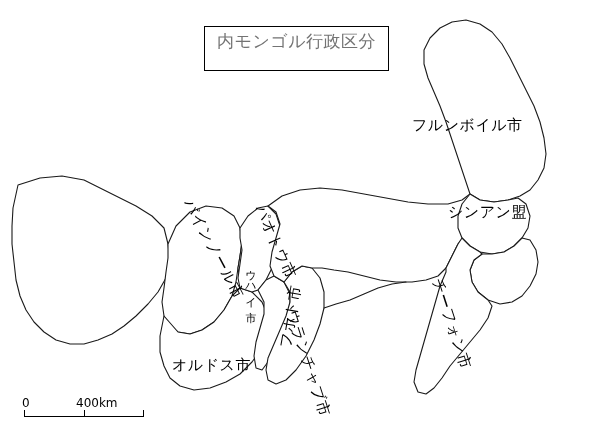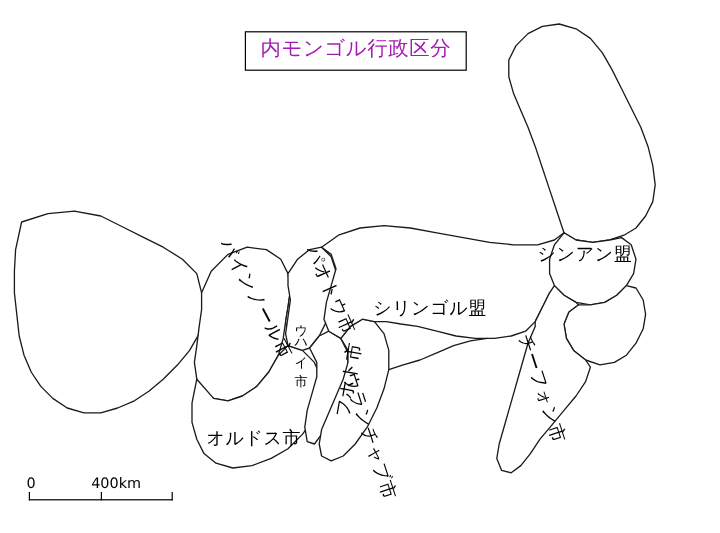--- a/index.html
+++ b/index.html
@@ -28,24 +28,24 @@
     fill: #ffffff;
     stroke: #1a1a1a;
     stroke-width: 1.1;
     stroke-linejoin: round;
     stroke-linecap: round;
   }
   .title-box {
     position: absolute;
     border: 1.5px solid #000000;
     background: #ffffff;
-    padding: 5px 12px 7px 12px;
+    padding: 5px 12px 19px 12px;
     font-size: 17px;
     line-height: 1.1;
-    color: #a21caf;
+    color: #737373;
     white-space: nowrap;
     letter-spacing: 0.5px;
   }
   .region-label {
     position: absolute;
     font-size: 15px;
     color: #000000;
     white-space: nowrap;
     transform-origin: left top;
     letter-spacing: 0.5px;
@@ -159,22 +159,22 @@
   <div class="region-label" style="left:172px; top:356px;">オルドス市</div>
 
   <div class="region-label" style="left:268px; top:202px; transform: rotate(66deg);">パオトウ市</div>
 
   <div class="region-label" style="left:276px; top:346px; transform: rotate(-80deg);">フホト市</div>
 
   <div class="region-label vertical" style="left:242px; top:262px; font-size:11px;">ウハイ市</div>
 
   <div class="region-label" style="left:300px; top:308px; transform: rotate(72deg);">ウランチャブ市</div>
 
-  <div class="region-label" style="left:311px; top:248px;">シリンゴル盟</div>
 
+  <div class="region-label" style="left:412px; top:116px;">フルンボイル市</div>
 
   <div class="region-label" style="left:448px; top:203px;">シンアン盟</div>
 
 
   <div class="region-label" style="left:446px; top:276px; transform: rotate(72deg);">チーフォン市</div>
 
   <div class="scalebar">
     <div class="scalebar-rule"></div>
     <div class="scalebar-tick-mid"></div>
     <div class="scalebar-label start">0</div>

